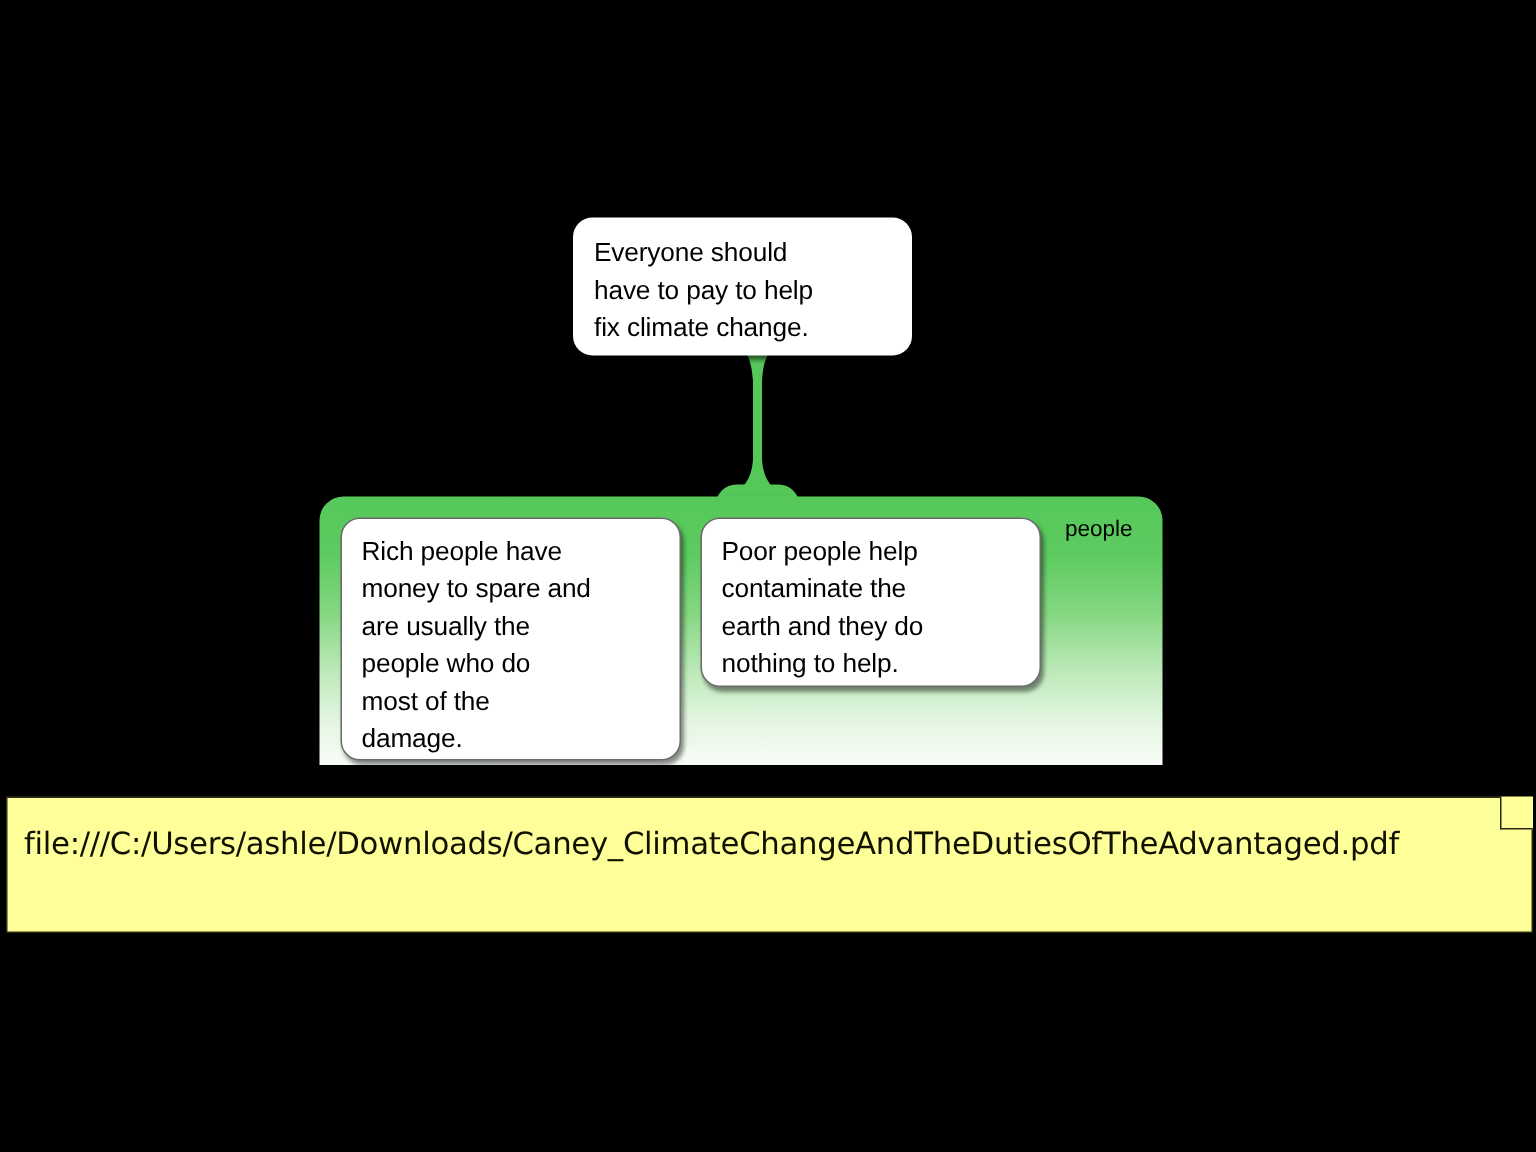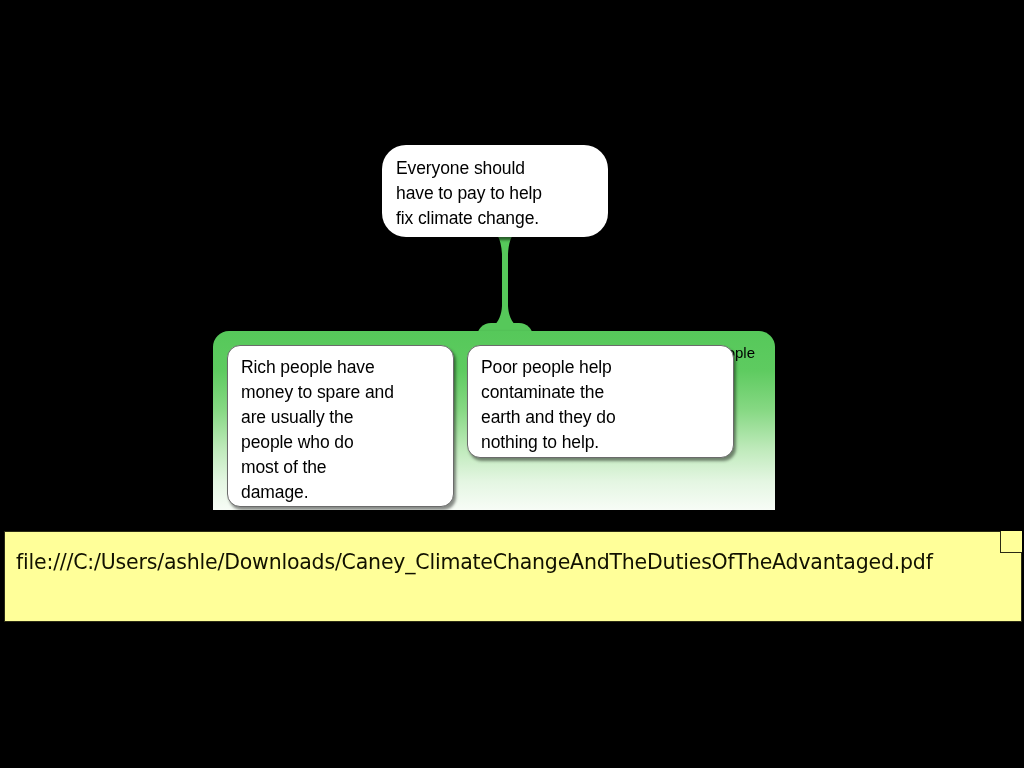--- a/index.html
+++ b/index.html
@@ -25,21 +25,21 @@
   }
 
   
   #claim-node {
     position: absolute;
     left: 382px;
     top: 145px;
     width: 226px;
     height: 92px;
     background: #ffffff;
-    border-radius: 24px;
+    border-radius: 13px;
     box-sizing: border-box;
     padding: 11px 14px 0 14px;
     box-shadow: 2px 3px 3px rgba(0,0,0,0.55);
     z-index: 30;
   }
   #claim-node .node-text {
     font-size: 17.5px;
     line-height: 25px;
     color: #000000;
     letter-spacing: -0.1px;
@@ -117,21 +117,21 @@
 
   #reason-node-0 {
     left: 227px;
     top: 345px;
     width: 227px;
     height: 162px;
   }
   #reason-node-1 {
     left: 467px;
     top: 345px;
-    width: 267px;
+    width: 227px;
     height: 113px;
   }
 
   
   #source-note {
     position: absolute;
     left: 4px;
     top: 531px;
     width: 1018px;
     height: 91px;

